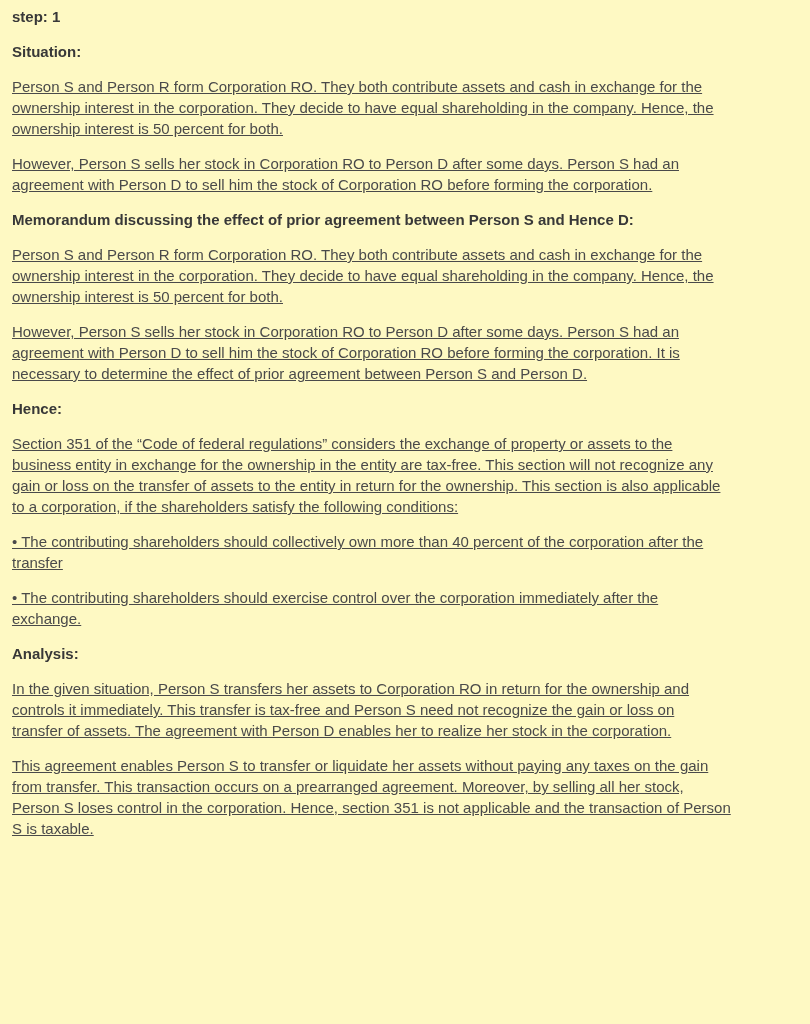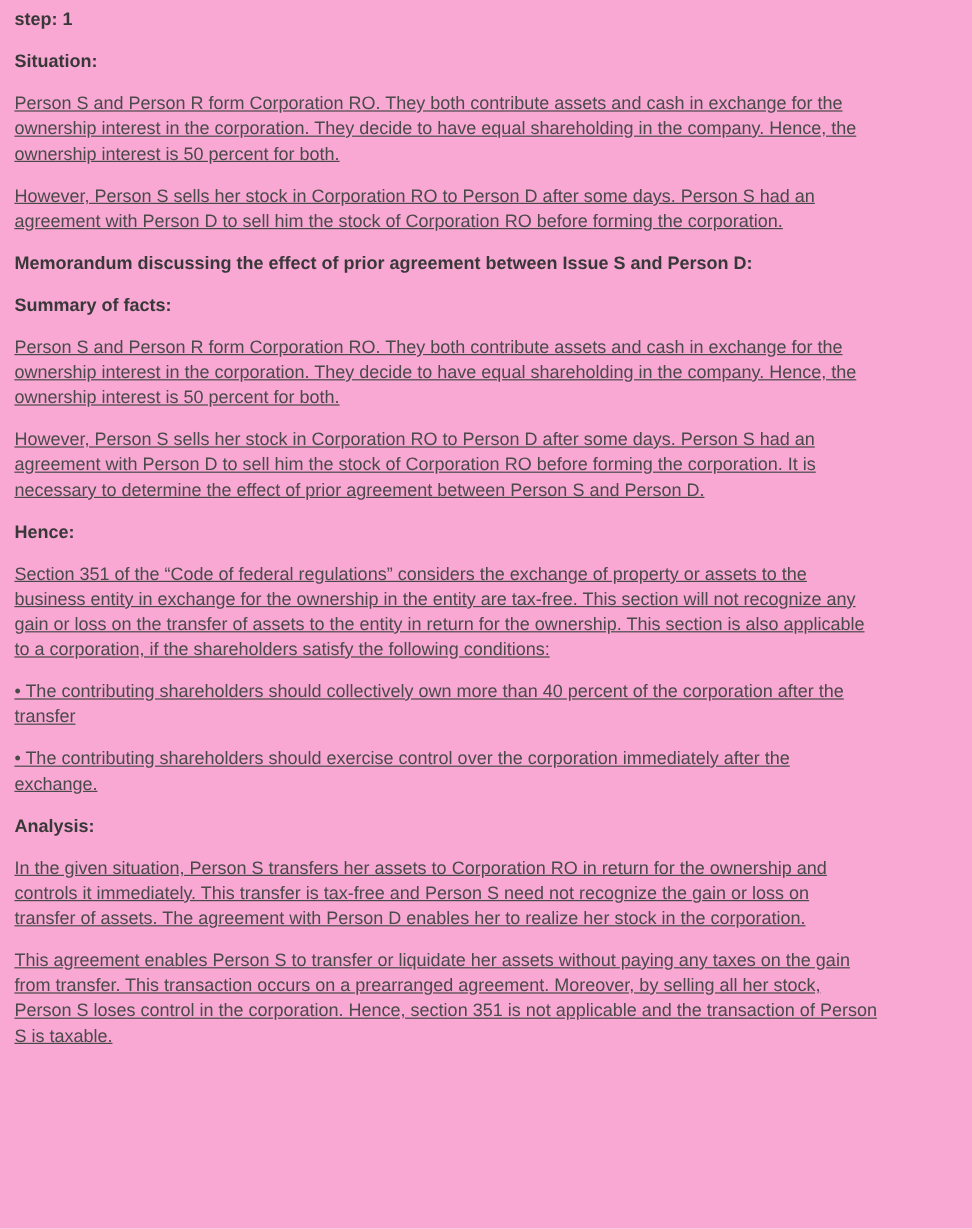--- a/index.html
+++ b/index.html
@@ -4,21 +4,21 @@
 <style>
   * { box-sizing: border-box; }
   html, body {
     margin: 0;
     padding: 0;
     background: #ffffff;
   }
   .page {
     width: 810px;
     height: 1024px;
-    background: #f9a8d4;
+    background: #fef9c3;
     padding: 6px 20px 24px 12px;
     font-family: "Liberation Sans", "DejaVu Sans", sans-serif;
     overflow: hidden;
   }
   .page p {
     margin: 0 0 14px 0;
     font-size: 15px;
     line-height: 21px;
     white-space: pre-line;
   }
@@ -37,22 +37,21 @@
 
 <div class="page">
   <p class="heading">step: 1</p>
   <p class="heading">Situation:</p>
   <p class="body-text">Person S and Person R form Corporation RO. They both contribute assets and cash in exchange for the
 ownership interest in the corporation. They decide to have equal shareholding in the company. Hence, the
 ownership interest is 50 percent for both.</p>
   <p class="body-text">However, Person S sells her stock in Corporation RO to Person D after some days. Person S had an
 agreement with Person D to sell him the stock of Corporation RO before forming the corporation.</p>
 
-  <p class="heading">Memorandum discussing the effect of prior agreement between Issue S and Person D:</p>
-  <p class="heading">Summary of facts:</p>
+  <p class="heading">Memorandum discussing the effect of prior agreement between Person S and Hence D:</p>
   <p class="body-text">Person S and Person R form Corporation RO. They both contribute assets and cash in exchange for the
 ownership interest in the corporation. They decide to have equal shareholding in the company. Hence, the
 ownership interest is 50 percent for both.</p>
   <p class="body-text">However, Person S sells her stock in Corporation RO to Person D after some days. Person S had an
 agreement with Person D to sell him the stock of Corporation RO before forming the corporation. It is
 necessary to determine the effect of prior agreement between Person S and Person D.</p>
 
   <p class="heading">Hence:</p>
 
   <p class="body-text">Section 351 of the “Code of federal regulations” considers the exchange of property or assets to the

